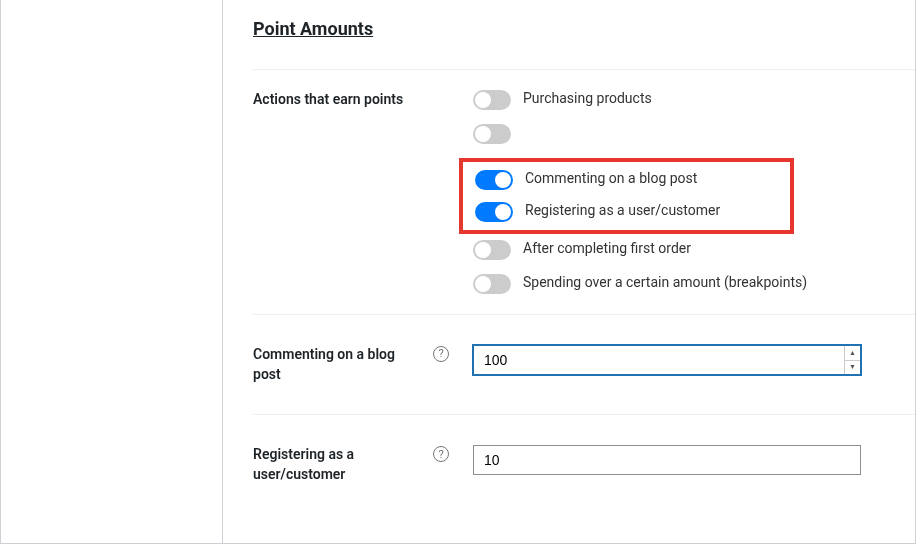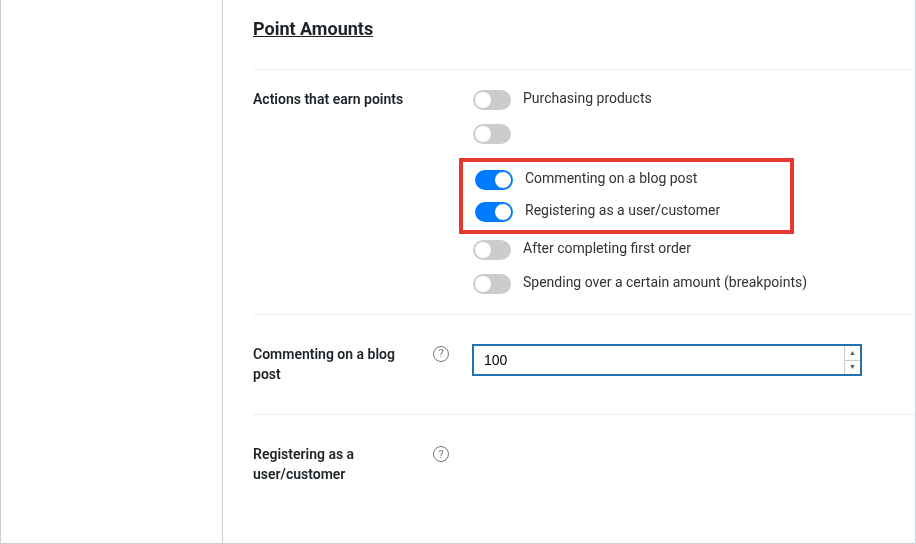--- a/index.html
+++ b/index.html
@@ -248,16 +248,21 @@
           </div>
         </div>
       </div>
     </div>
 
     <div class="form-row big-padding">
       <div class="form-label">
         <span class="txt">Registering as a user/customer</span>
         <span class="help-icon">?</span>
       </div>
+      <div class="form-control">
+        <div class="num-wrapper">
+          <input type="text" class="num-input" value="10" style="">
+        </div>
+      </div>
     </div>
 
   </div>
 </div>
 
 </body></html>

